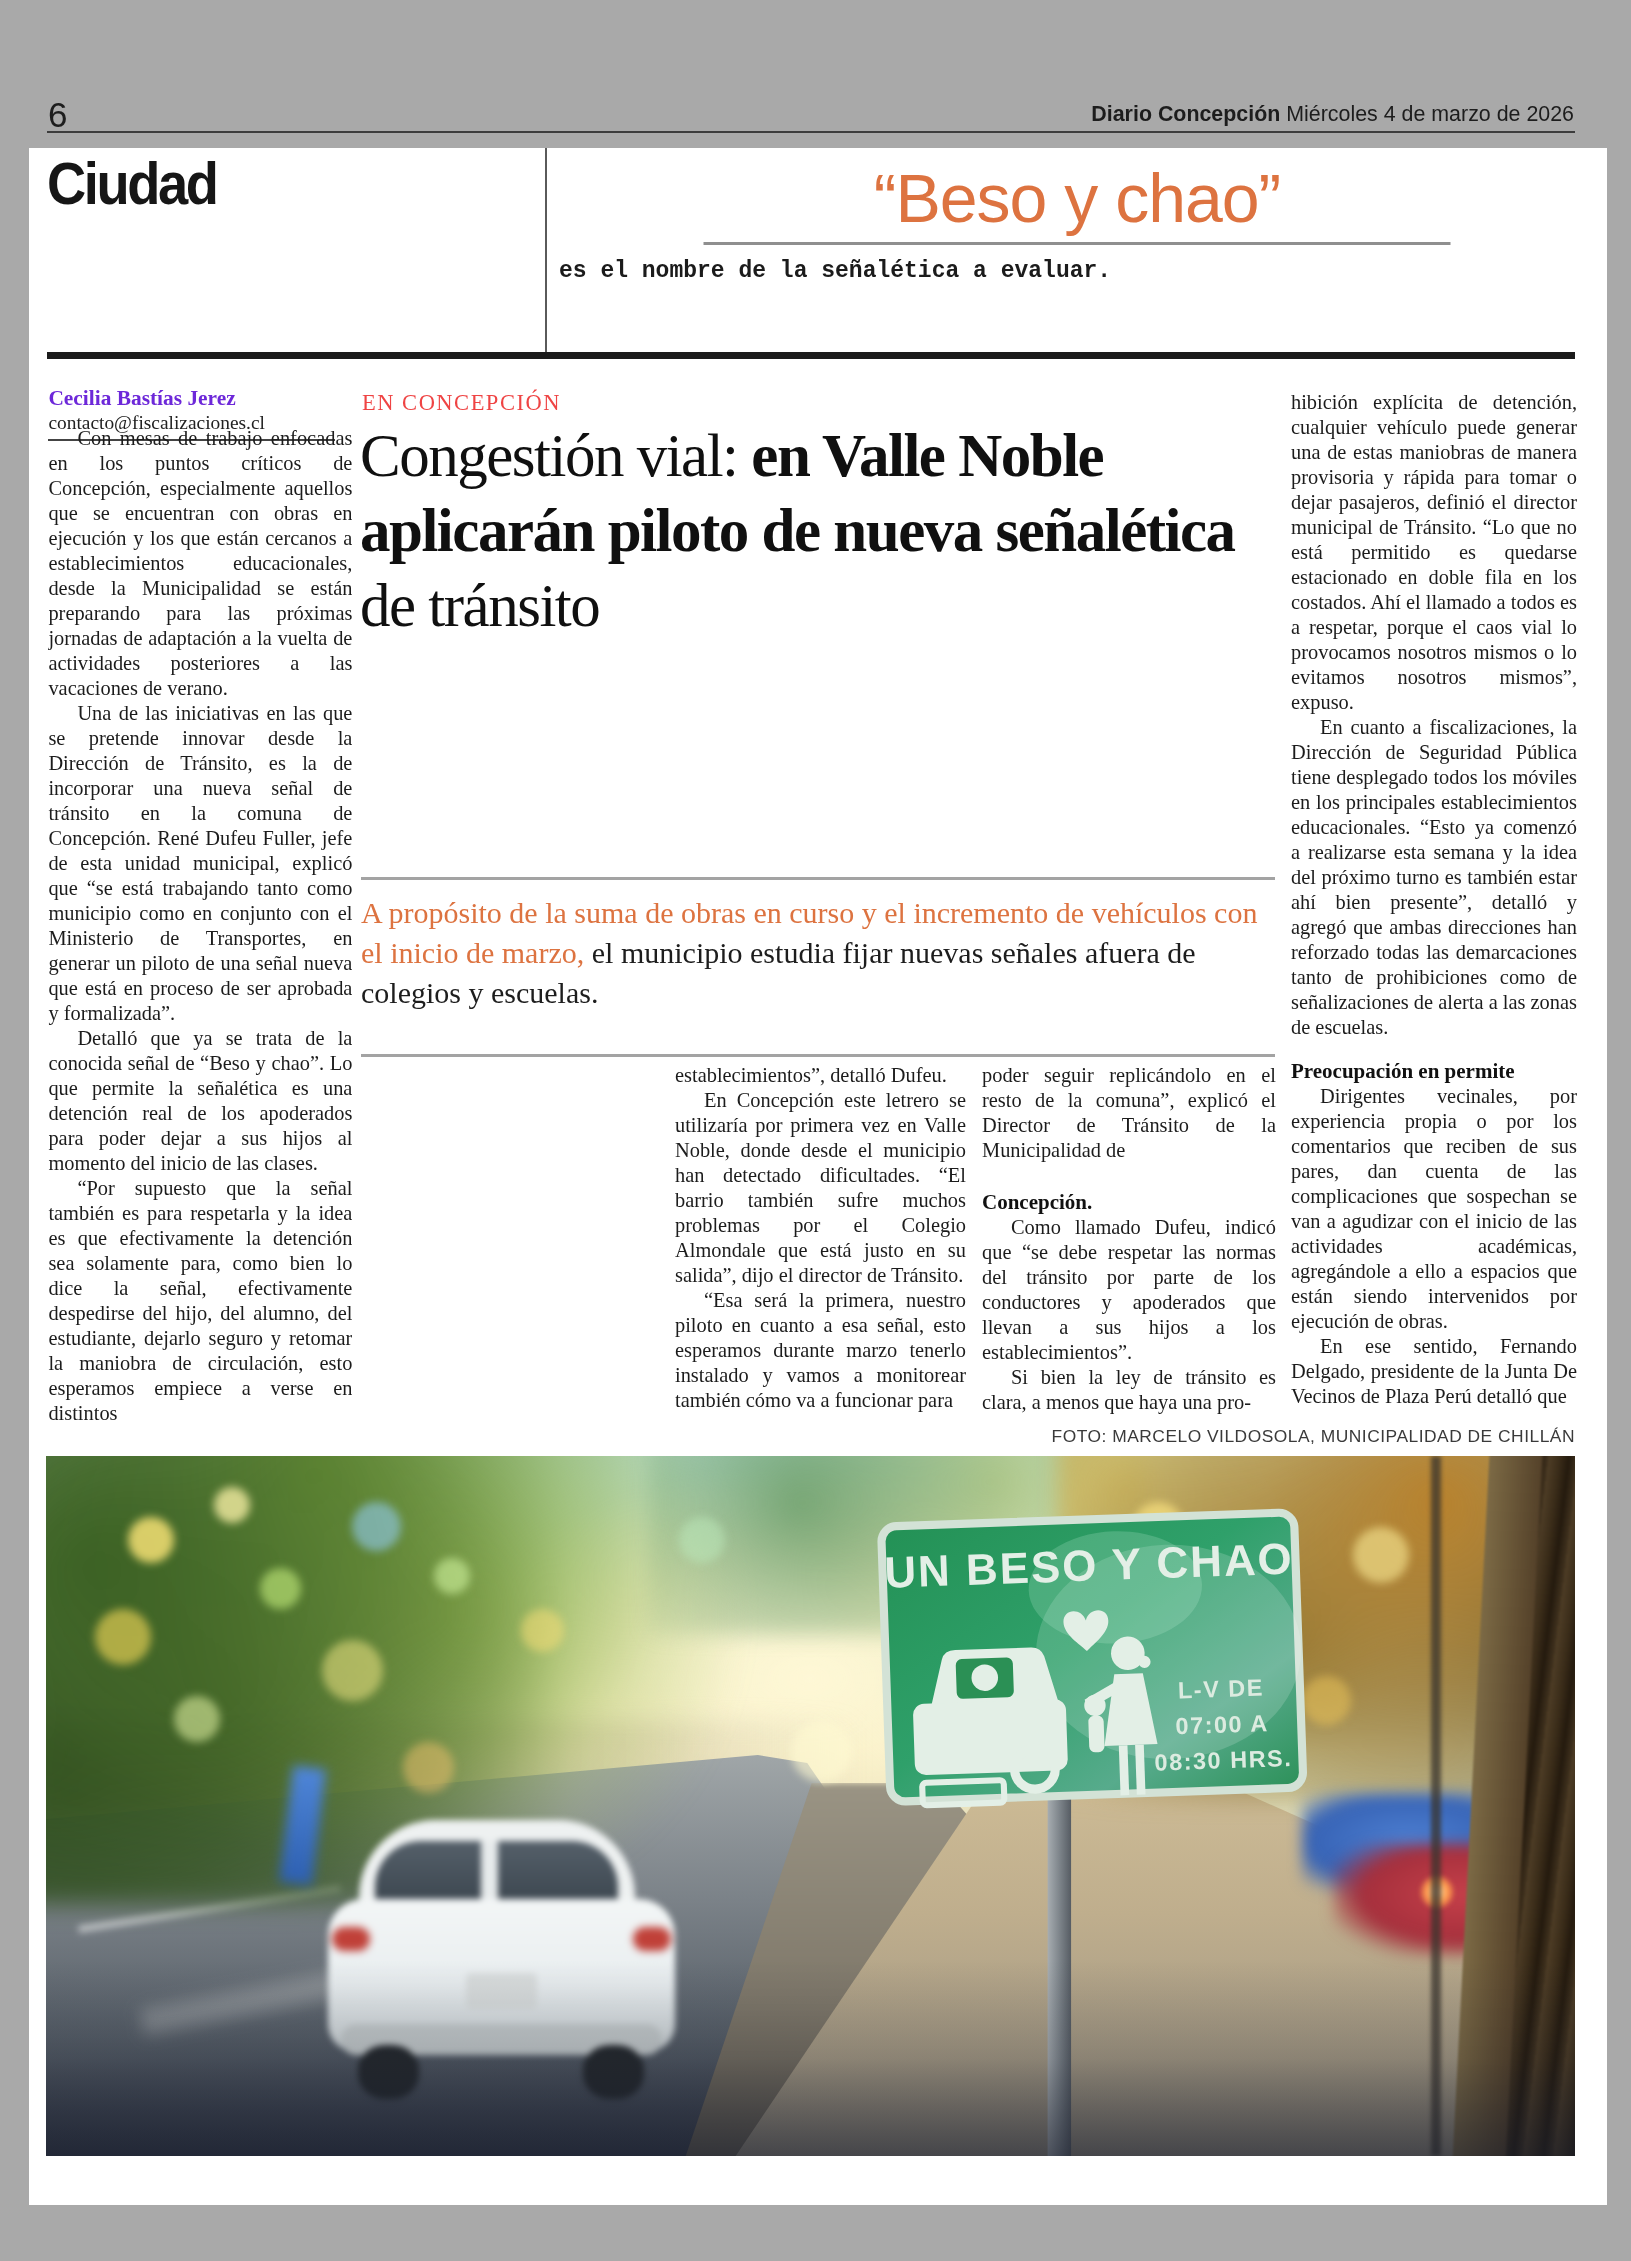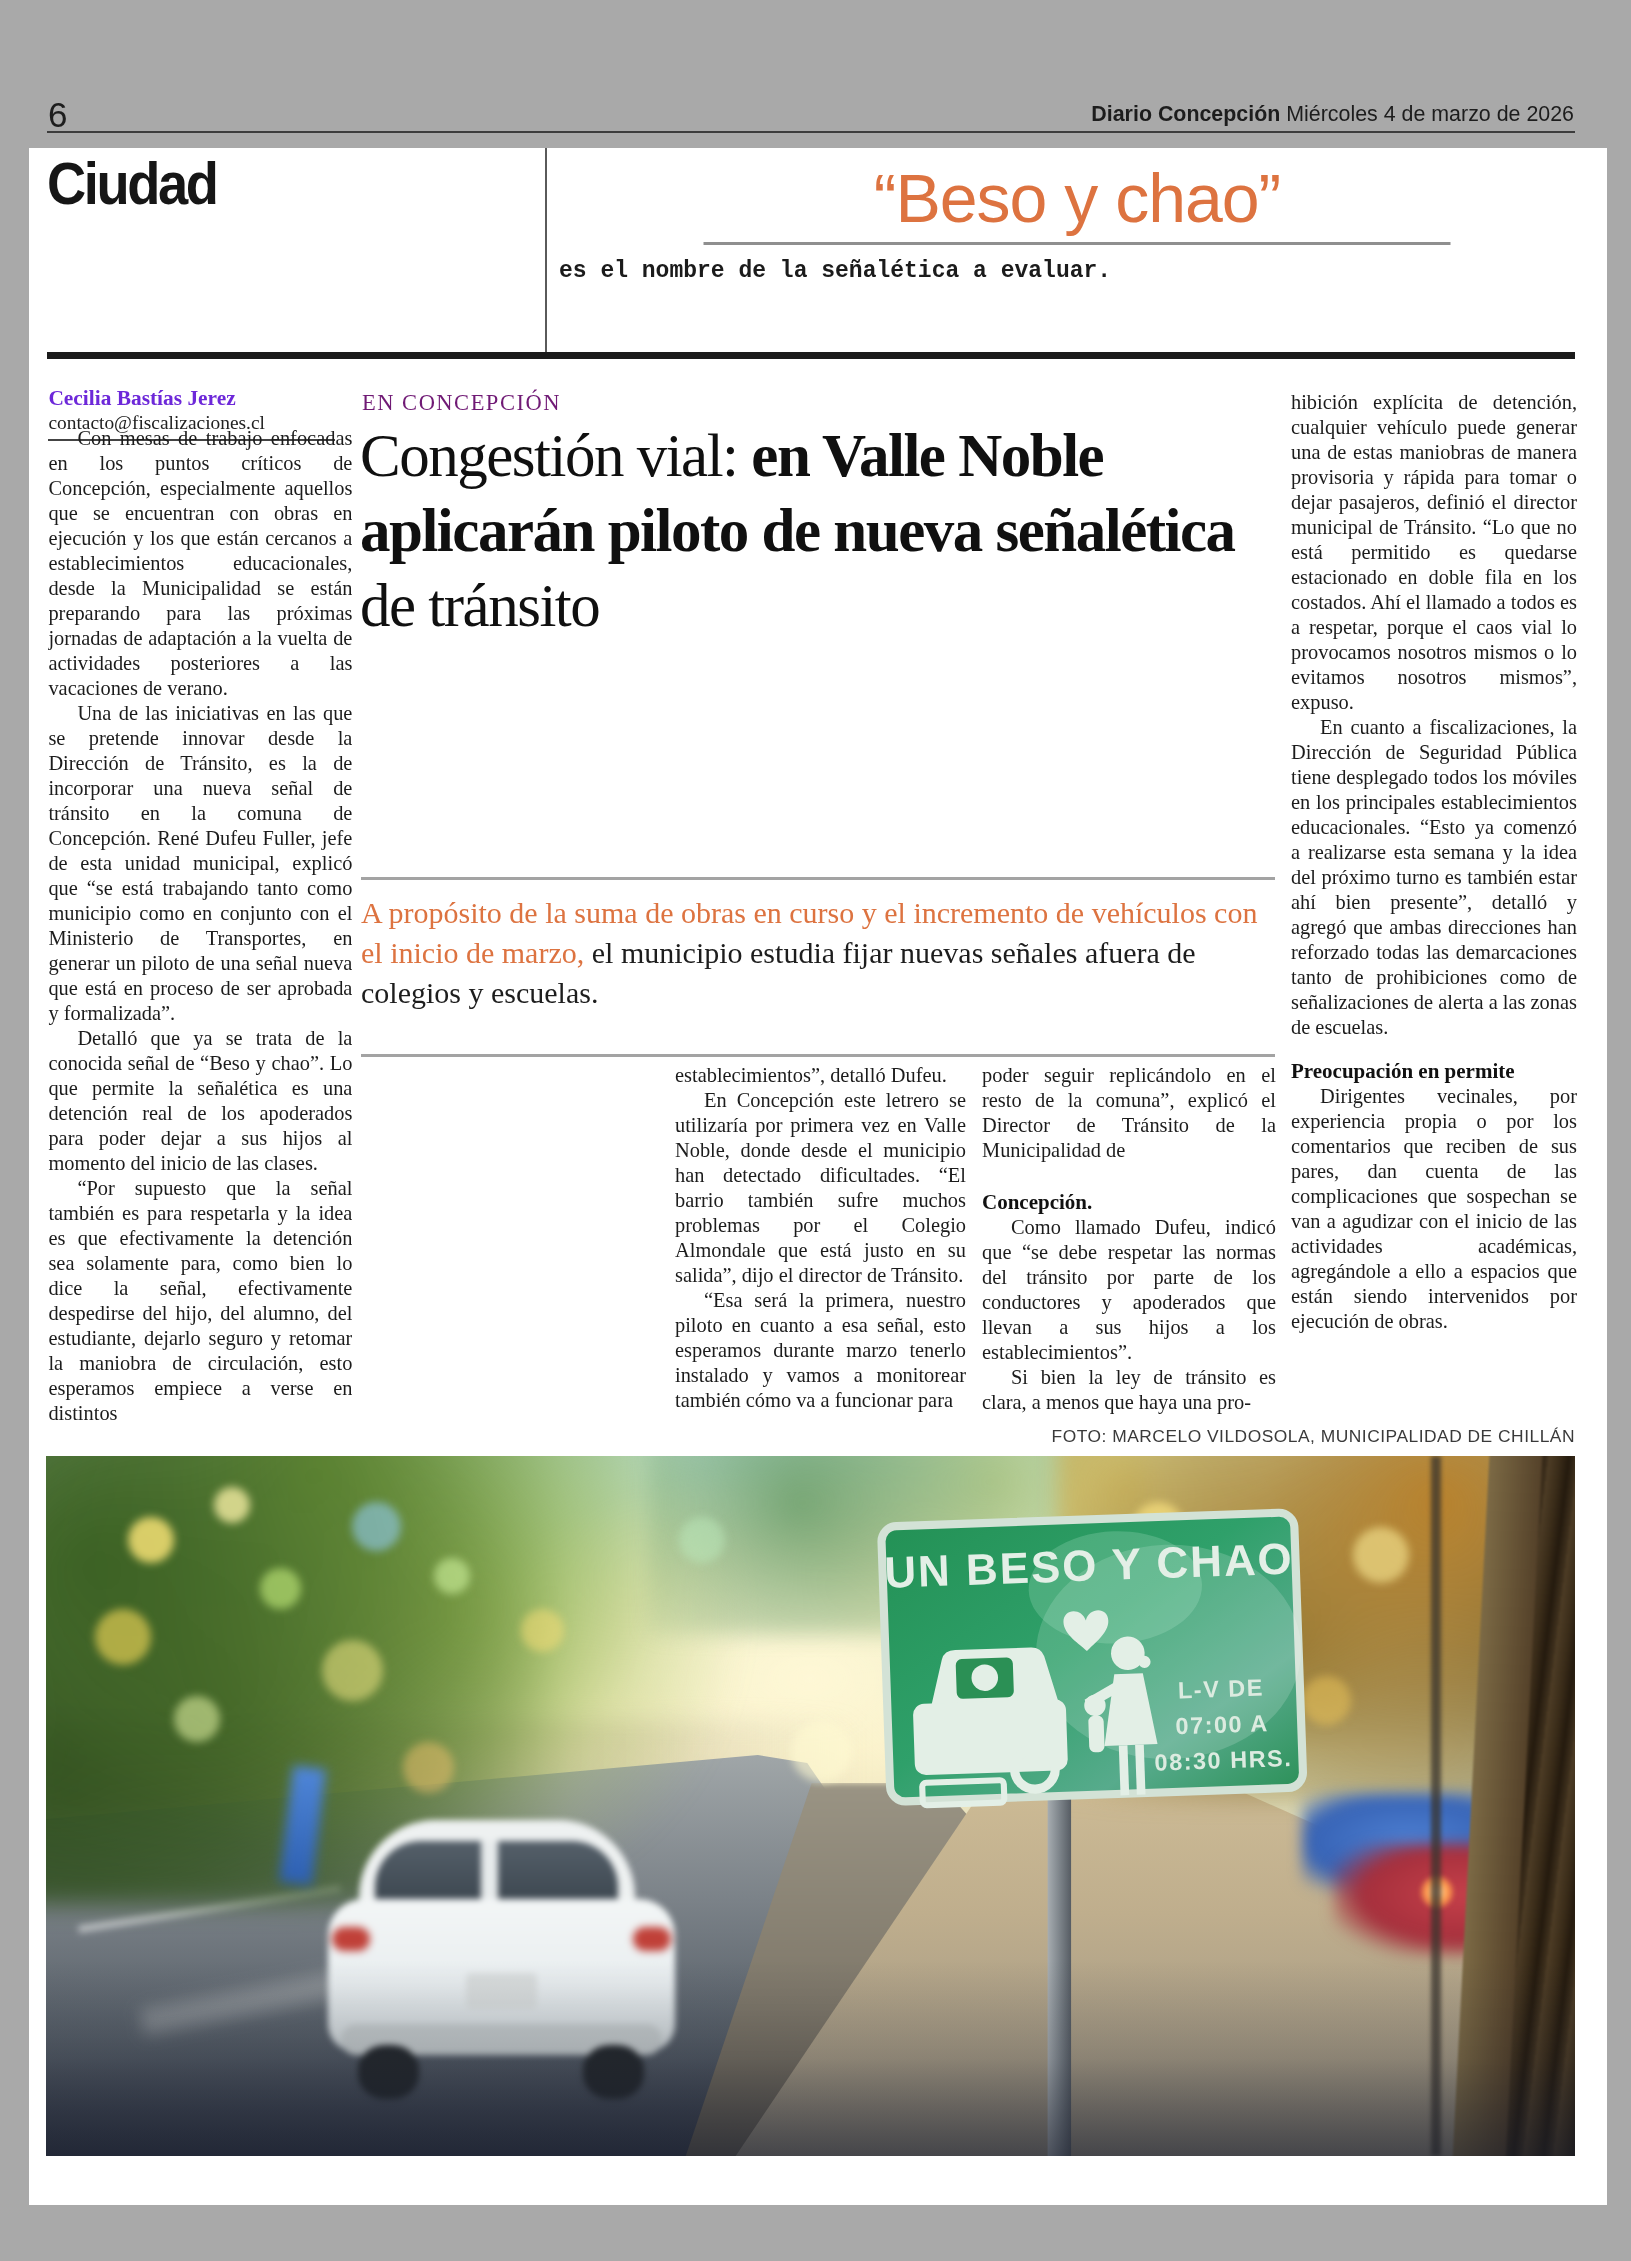--- a/index.html
+++ b/index.html
@@ -18,21 +18,21 @@
   .quote{position:absolute;top:11.2px;left:0;width:100%;text-align:center;font-family:"Liberation Sans","DejaVu Sans",sans-serif;font-size:68px;font-weight:400;color:var(--accent,#dd7340);letter-spacing:-1px;}
   .quote-rule{position:absolute;top:94px;left:50%;transform:translateX(-50%);width:747px;height:2.6px;background:#8f8f8f;}
   .quote-caption{position:absolute;top:110px;left:12px;width:100%;text-align:left;font-family:Liberation Mono, monospace;font-size:23px;font-weight:700;color:#1b1b1b;}
   .black-bar{position:absolute;left:18.4px;top:204px;width:1528px;height:7.1px;background:#1b1b1b;}
   
   .byline{position:absolute;left:19.4px;top:238px;width:304px;}
   .byline .name{font-weight:700;font-size:21.4px;color:#6d28d9;}
   .byline .email{font-size:19.4px;color:#222;margin-top:1px;}
   .byline .rule{margin-top:5.1px;width:287px;height:1.5px;background:#444;}
   
-  .kicker{position:absolute;left:333px;top:242px;font-size:22.5px;letter-spacing:1.5px;color:#701a75;}
+  .kicker{position:absolute;left:333px;top:242px;font-size:22.5px;letter-spacing:1.5px;color:#ef4444;}
   .headline{position:absolute;left:331px;top:270px;width:924px;font-size:61px;line-height:75px;letter-spacing:-1.5px;color:#101010;}
   .hl-b{font-weight:700;}
   .deck-rule-top{position:absolute;left:332px;top:729px;width:914px;height:2.6px;background:#a3a3a3;}
   .deck{position:absolute;left:332px;top:745px;width:908px;font-size:30px;line-height:40px;color:#1d1d1d;}
   .deck .dk-o{color:var(--accent,#dd7340);}
   .deck-rule-bottom{position:absolute;left:332px;top:906px;width:914px;height:2.6px;background:#a3a3a3;}
   
   .col{position:absolute;font-size:20.4px;line-height:25px;color:#1c1c1c;text-align:justify;overflow:hidden;}
   .col p{margin:0;text-indent:29px;}
   .col p.cont{text-indent:0;}
@@ -148,20 +148,21 @@
       <h4>Concepción.</h4>
       <p>Como llamado Dufeu, indicó que “se debe respetar las normas del tránsito por parte de los conductores y apoderados que llevan a sus hijos a los establecimientos”.</p>
       <p>Si bien la ley de tránsito es clara, a menos que haya una pro-</p>
     </div>
 
     <div class="col col4">
       <p class="cont">hibición explícita de detención, cualquier vehículo puede generar una de estas maniobras de manera provisoria y rápida para tomar o dejar pasajeros, definió el director municipal de Tránsito. “Lo que no está permitido es quedarse estacionado en doble fila en los costados. Ahí el llamado a todos es a respetar, porque el caos vial lo provocamos nosotros mismos o lo evitamos nosotros mismos”, expuso.</p>
       <p>En cuanto a fiscalizaciones, la Dirección de Seguridad Pública tiene desplegado todos los móviles en los principales establecimientos educacionales. “Esto ya comenzó a realizarse esta semana y la idea del próximo turno es también estar ahí bien presente”, detalló y agregó que ambas direcciones han reforzado todas las demarcaciones tanto de prohibiciones como de señalizaciones de alerta a las zonas de escuelas.</p>
       <h4 class="tight">Preocupación en permite</h4>
       <p>Dirigentes vecinales, por experiencia propia o por los comentarios que reciben de sus pares, dan cuenta de las complicaciones que sospechan se van a agudizar con el inicio de las actividades académicas, agregándole a ello a espacios que están siendo intervenidos por ejecución de obras.</p>
+      <p>En ese sentido, Fernando Delgado, presidente de la Junta De Vecinos de Plaza Perú detalló que</p>
     </div>
 
     <div class="credit">FOTO: MARCELO VILDOSOLA, MUNICIPALIDAD DE CHILLÁN</div>
 
     <div class="photo">
       <div class="ph-base"></div>
       <div class="ph-glow"></div>
       <div class="ph-horizon"></div>
       <div class="ph-road"></div>
       <div class="ph-median"></div>

